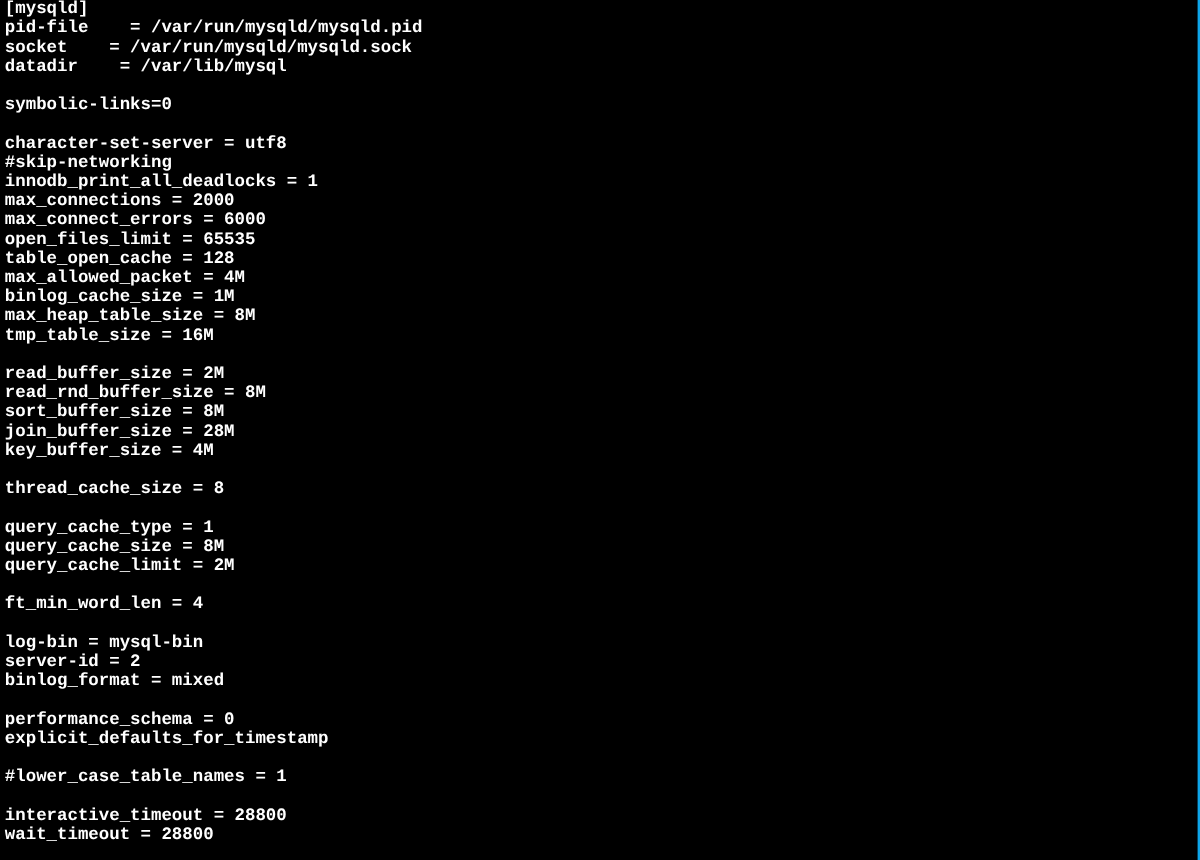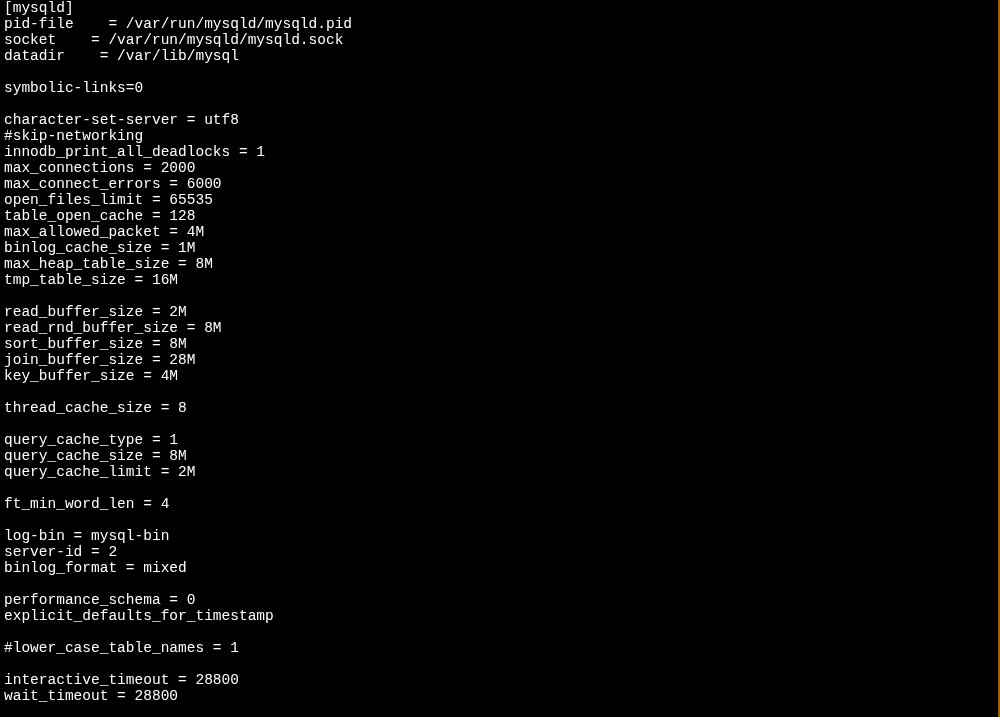--- a/index.html
+++ b/index.html
@@ -9,27 +9,27 @@
     width: 1000px;
     height: 717px;
     overflow: hidden;
   }
   .terminal {
     background: #000000;
     color: #ffffff;
     font-family: "Consolas", "Courier New", monospace;
     font-size: 14.5px;
     line-height: 16px;
-    font-weight: normal;
+    font-weight: bold;
     white-space: pre;
     padding: 0px 4px;
     box-sizing: border-box;
     width: 1000px;
     height: 717px;
-    border-right: 2px solid #a16207;
+    border-right: 2px solid #0ea5e9;
   }
   .line {
     display: block;
   }
 </style>
 </head>
 <body>
 
 <div class="terminal"><span class="line">[mysqld]</span><span class="line">pid-file    = /var/run/mysqld/mysqld.pid</span><span class="line">socket    = /var/run/mysqld/mysqld.sock</span><span class="line">datadir    = /var/lib/mysql</span><span class="line"> </span><span class="line">symbolic-links=0</span><span class="line"> </span><span class="line">character-set-server = utf8</span><span class="line">#skip-networking</span><span class="line">innodb_print_all_deadlocks = 1</span><span class="line">max_connections = 2000</span><span class="line">max_connect_errors = 6000</span><span class="line">open_files_limit = 65535</span><span class="line">table_open_cache = 128</span><span class="line">max_allowed_packet = 4M</span><span class="line">binlog_cache_size = 1M</span><span class="line">max_heap_table_size = 8M</span><span class="line">tmp_table_size = 16M</span><span class="line"> </span><span class="line">read_buffer_size = 2M</span><span class="line">read_rnd_buffer_size = 8M</span><span class="line">sort_buffer_size = 8M</span><span class="line">join_buffer_size = 28M</span><span class="line">key_buffer_size = 4M</span><span class="line"> </span><span class="line">thread_cache_size = 8</span><span class="line"> </span><span class="line">query_cache_type = 1</span><span class="line">query_cache_size = 8M</span><span class="line">query_cache_limit = 2M</span><span class="line"> </span><span class="line">ft_min_word_len = 4</span><span class="line"> </span><span class="line">log-bin = mysql-bin</span><span class="line">server-id = 2</span><span class="line">binlog_format = mixed</span><span class="line"> </span><span class="line">performance_schema = 0</span><span class="line">explicit_defaults_for_timestamp</span><span class="line"> </span><span class="line">#lower_case_table_names = 1</span><span class="line"> </span><span class="line">interactive_timeout = 28800</span><span class="line">wait_timeout = 28800</span><span class="line"> </span></div>
 

